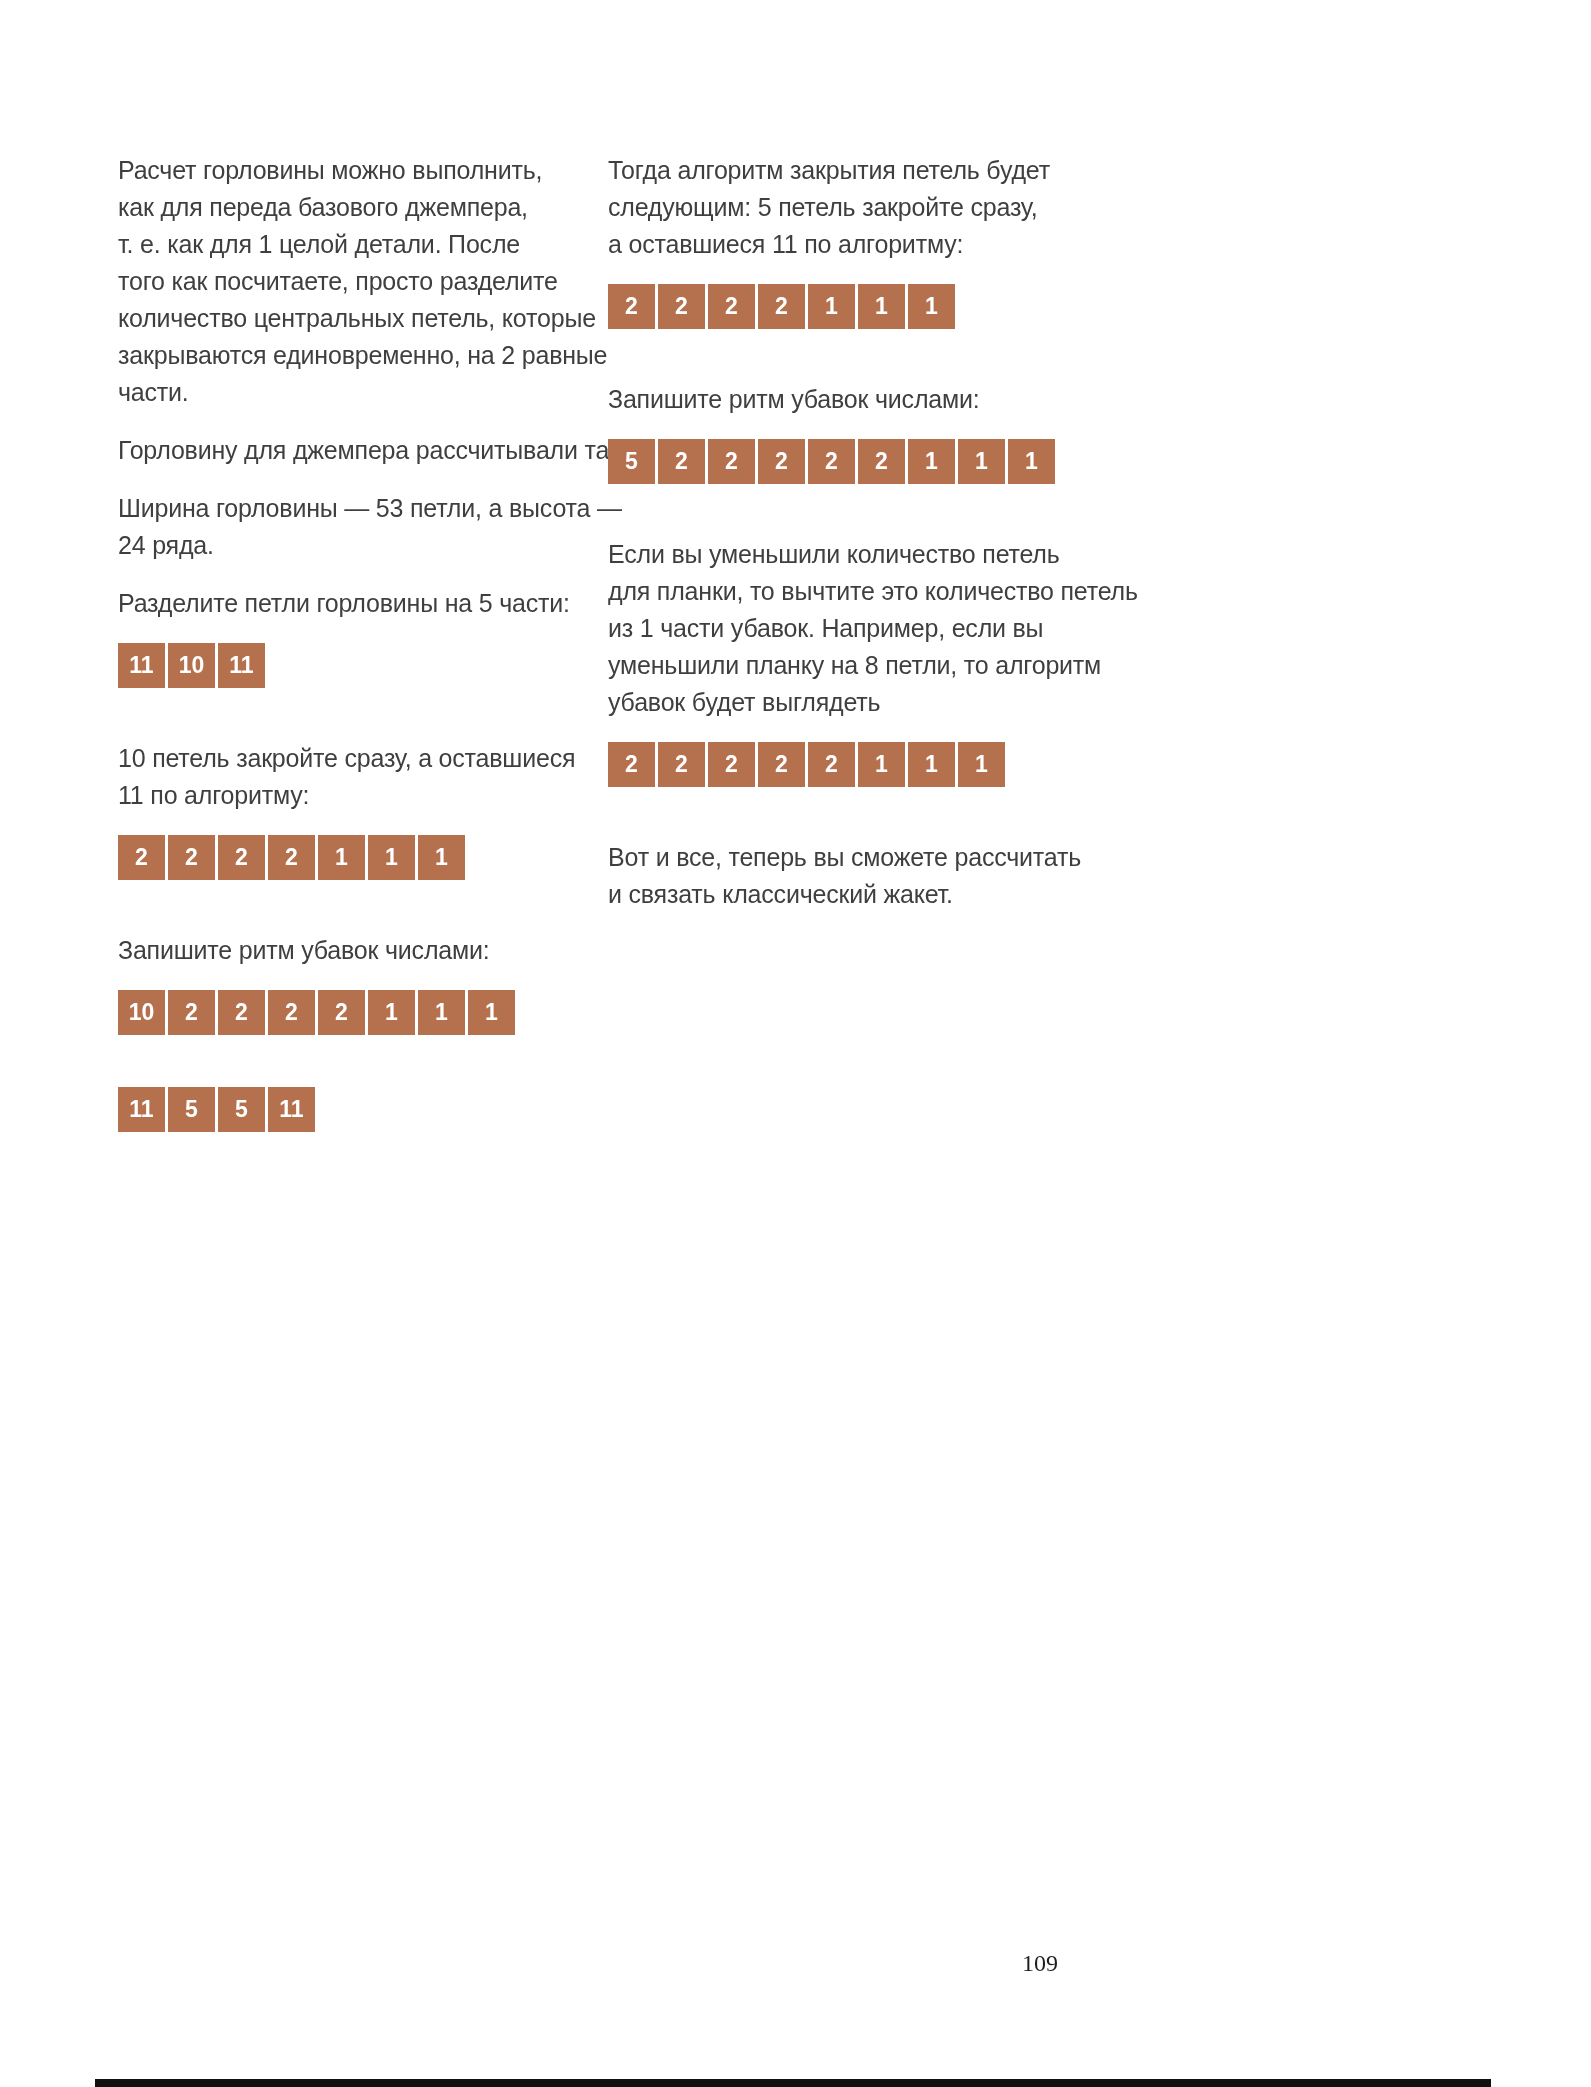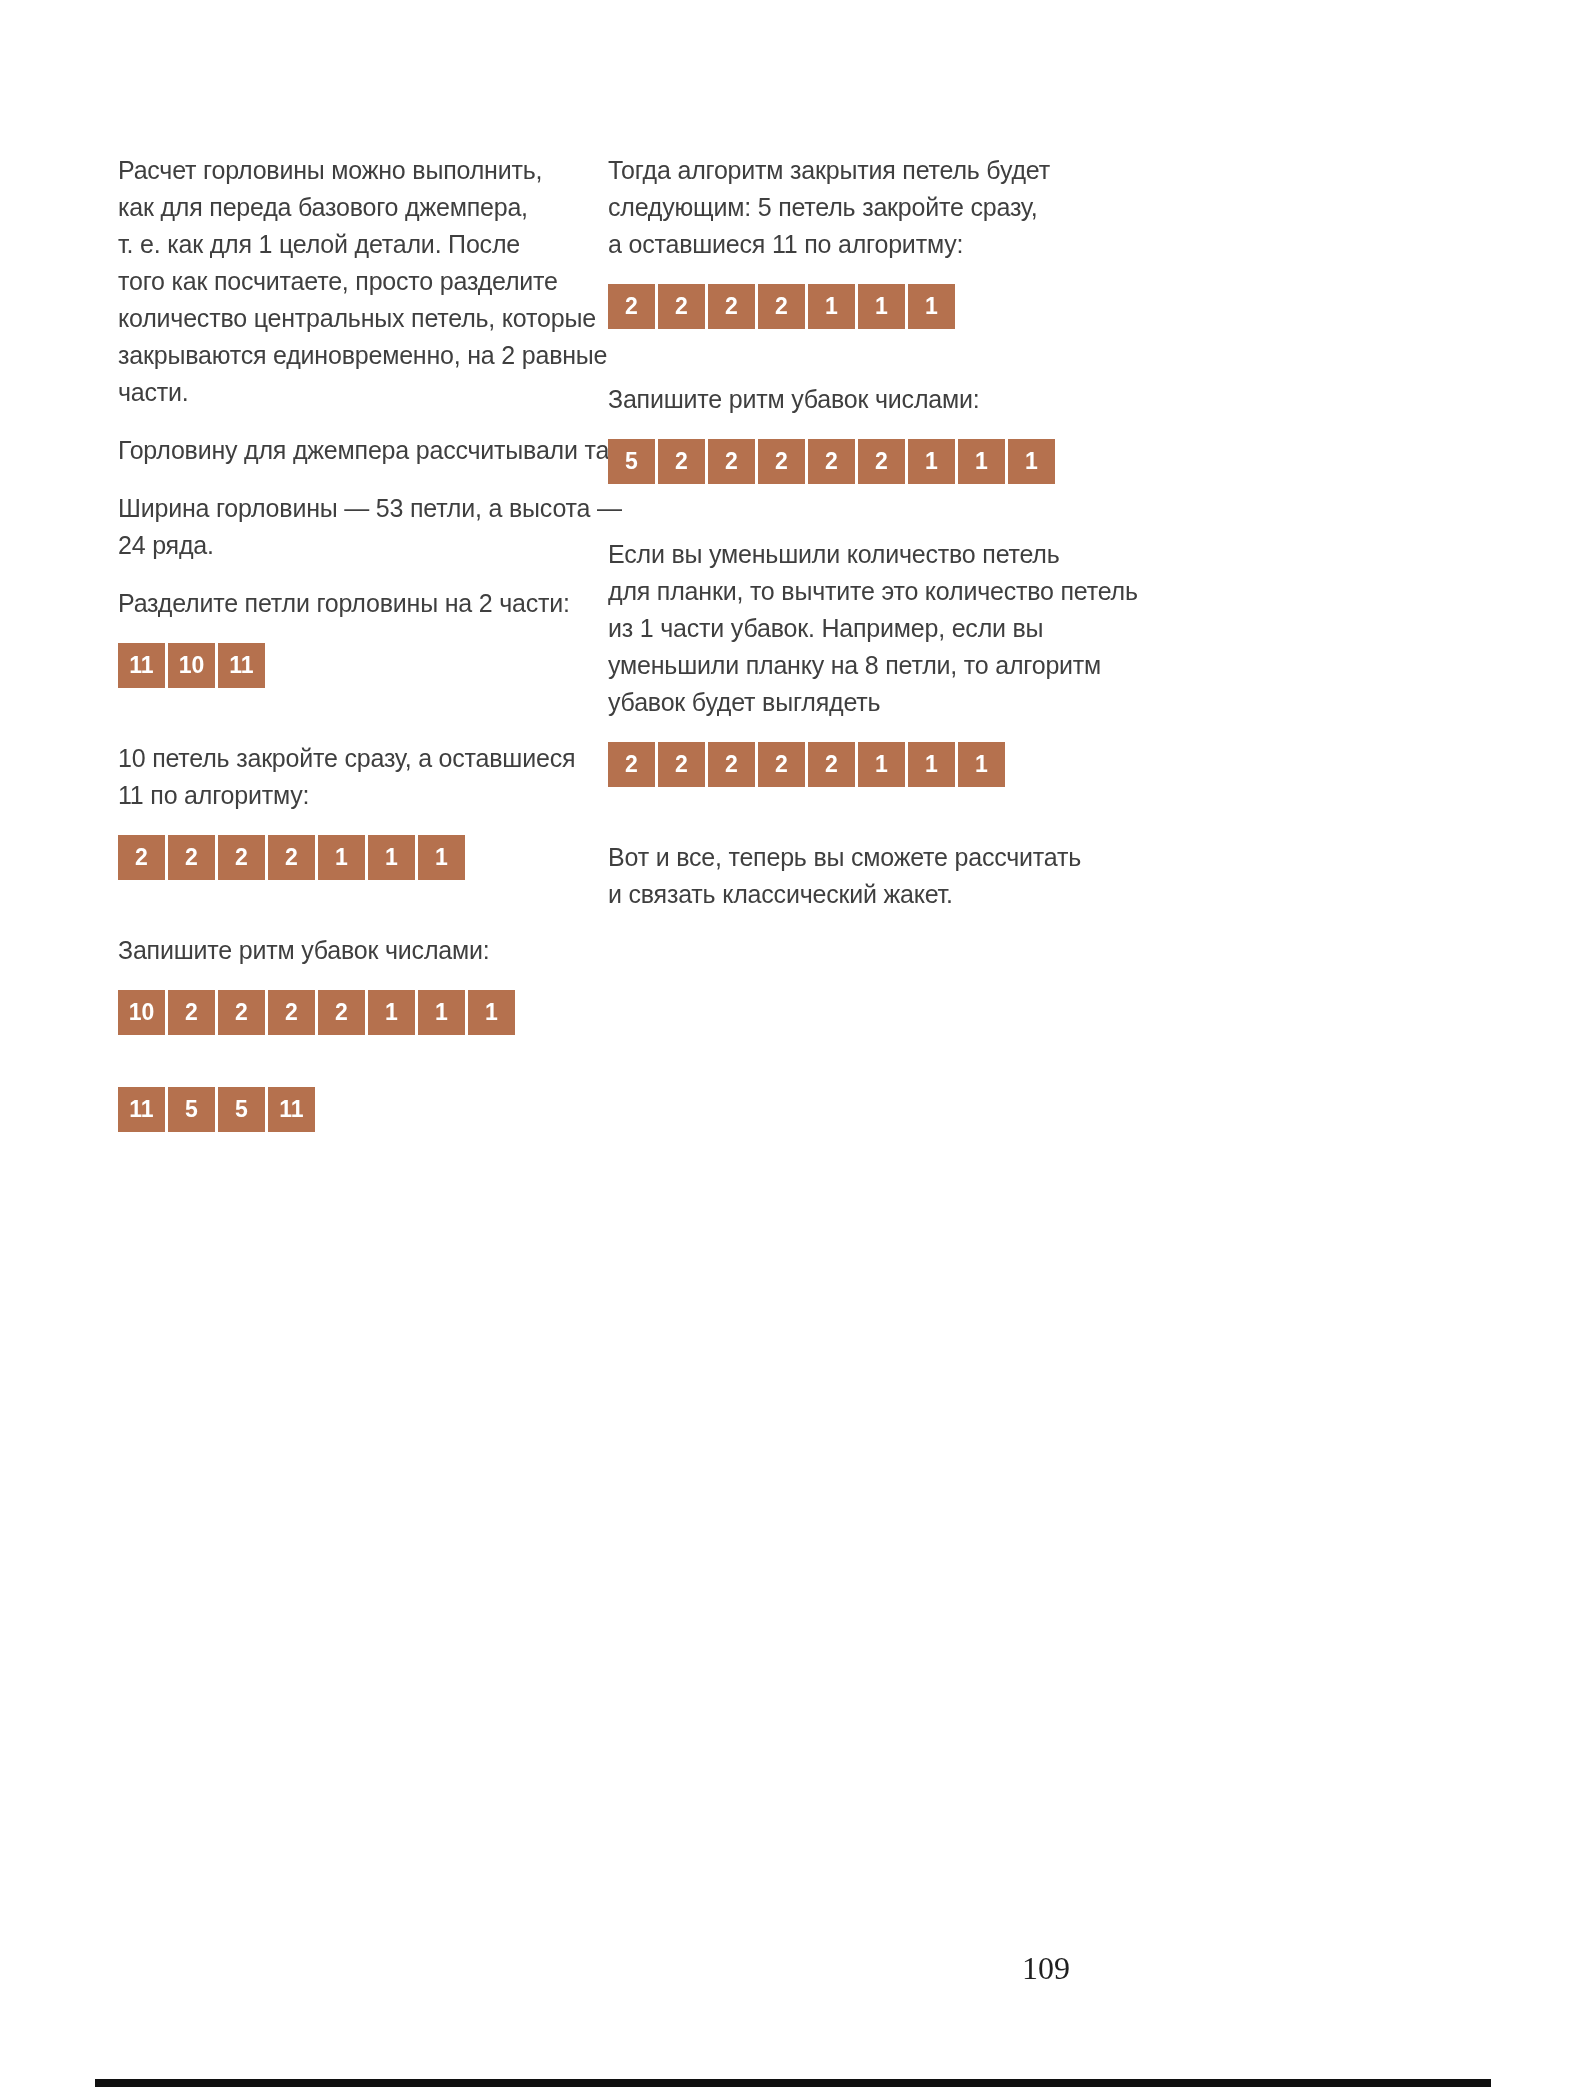--- a/index.html
+++ b/index.html
@@ -48,21 +48,21 @@
     align-items: center;
     justify-content: center;
     letter-spacing: 0;
   }
 
   .page-number {
     position: absolute;
     left: 1022px;
     top: 1950px;
     font-family: "Liberation Serif", serif;
-    font-size: 32px;
+    font-size: 24px;
     color: #1f1f1f;
   }
 
   .bottom-edge {
     position: absolute;
     left: 95px;
     top: 2079px;
     width: 1396px;
     height: 8px;
     background: #101010;
@@ -77,21 +77,21 @@
     <p class="para">Расчет горловины можно выполнить,
 как для переда базового джемпера,
 т. е. как для 1 целой детали. После
 того как посчитаете, просто разделите
 количество центральных петель, которые
 закрываются единовременно, на 2 равные
 части.</p>
     <p class="para">Горловину для джемпера рассчитывали так.</p>
     <p class="para">Ширина горловины — 53 петли, а высота —
 24 ряда.</p>
-    <p class="para">Разделите петли горловины на 2 части:</p>
+    <p class="para">Разделите петли горловины на 5 части:</p>
     <div class="cells">
         <div class="cell">11</div>
         <div class="cell">10</div>
         <div class="cell">11</div>
       </div>
     <p class="para">10 петель закройте сразу, а оставшиеся
 11 по алгоритму:</p>
     <div class="cells">
         <div class="cell">2</div>
         <div class="cell">2</div>

